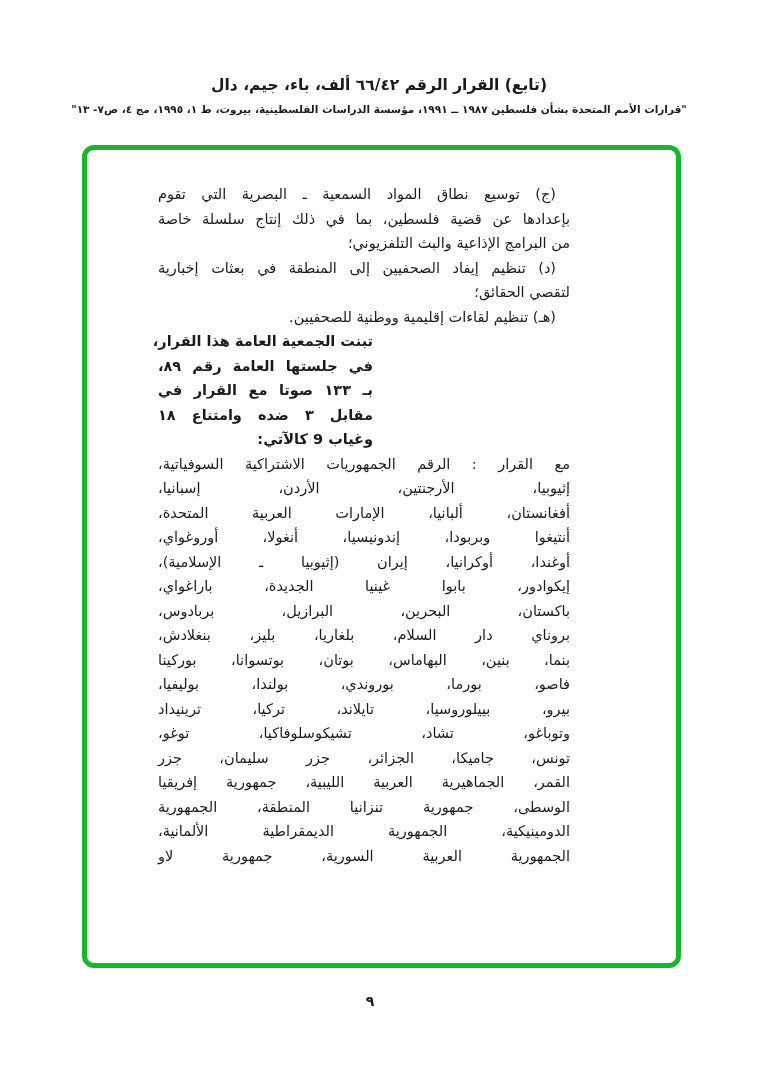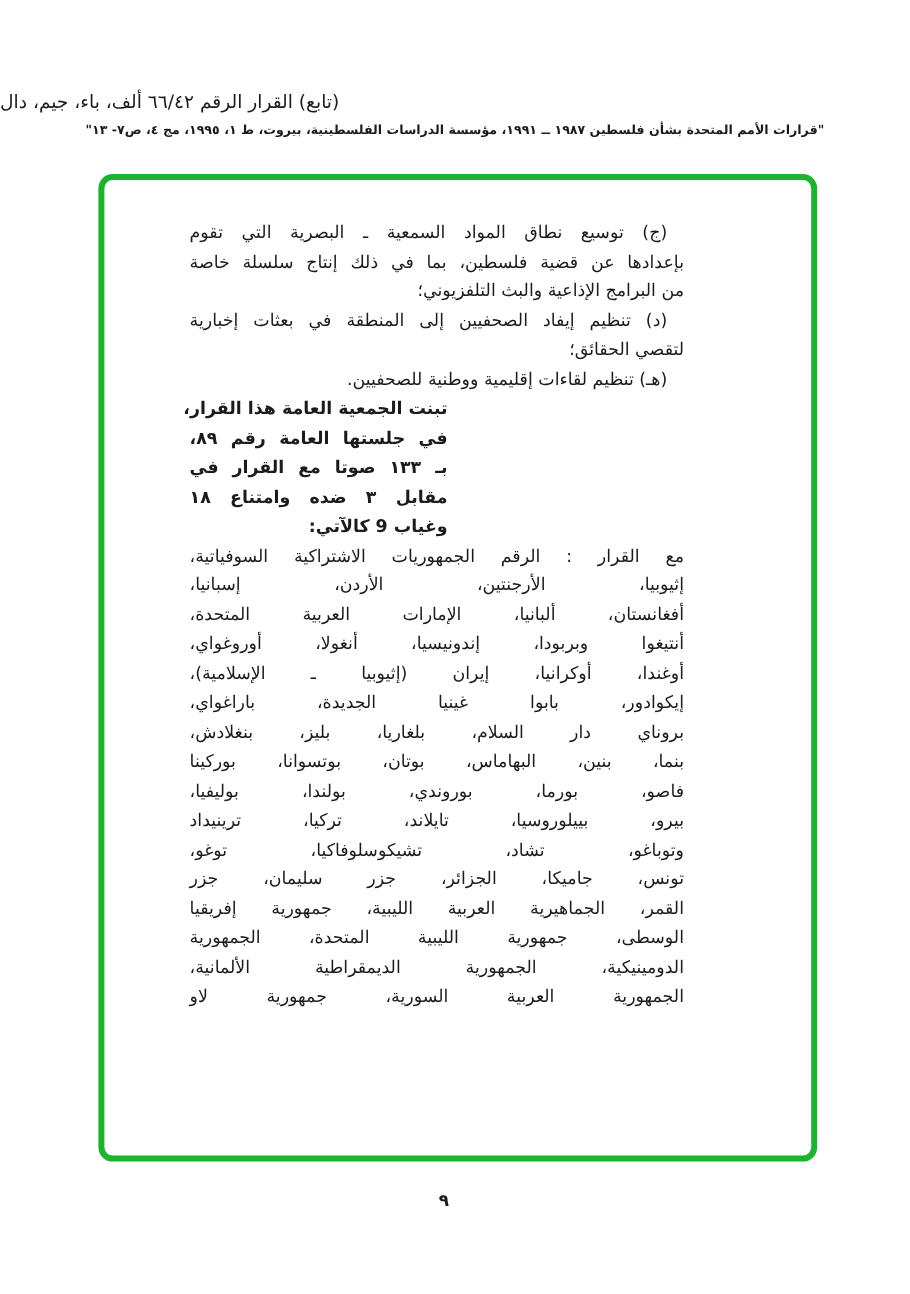--- a/index.html
+++ b/index.html
@@ -9,23 +9,23 @@
     width:758px; height:1078px;
     background:#ffffff;
     font-family:"DejaVu Sans", sans-serif;
     color:#1b1b1b;
     overflow:hidden;
     direction:rtl;
   }
   .title {
     position:absolute;
     top:76px; left:0; right:0;
-    text-align:left;
+    text-align:center;
     font-size:15.5px;
-    font-weight:normal;
+    font-weight:bold;
     direction:rtl;
   }
   .subtitle {
     position:absolute;
     top:103px; left:0; right:0;
     text-align:center;
     font-size:10.5px;
     font-weight:bold;
     direction:rtl;
   }
@@ -94,27 +94,28 @@
       <div class="line n j">في جلستها العامة رقم ٨٩،</div>
       <div class="line n j">بـ ١٣٣ صوتا مع القرار في</div>
       <div class="line n j">مقابل ٣ ضده وامتناع ١٨</div>
       <div class="line n r">وغياب 9 كالآتي:</div>
       <div class="line j">مع القرار : الرقم الجمهوريات الاشتراكية السوفياتية،</div>
       <div class="line j">إثيوبيا، الأرجنتين، الأردن، إسبانيا،</div>
       <div class="line j">أفغانستان، ألبانيا، الإمارات العربية المتحدة،</div>
       <div class="line j">أنتيغوا وبربودا، إندونيسيا، أنغولا، أوروغواي،</div>
       <div class="line j">أوغندا، أوكرانيا، إيران (إثيوبيا ـ الإسلامية)،</div>
       <div class="line j">إيكوادور، بابوا غينيا الجديدة، باراغواي،</div>
+      <div class="line j">باكستان، البحرين، البرازيل، بربادوس،</div>
       <div class="line j">بروناي دار السلام، بلغاريا، بليز، بنغلادش،</div>
       <div class="line j">بنما، بنين، البهاماس، بوتان، بوتسوانا، بوركينا</div>
       <div class="line j">فاصو، بورما، بوروندي، بولندا، بوليفيا،</div>
       <div class="line j">بيرو، بييلوروسيا، تايلاند، تركيا، ترينيداد</div>
       <div class="line j">وتوباغو، تشاد، تشيكوسلوفاكيا، توغو،</div>
       <div class="line j">تونس، جاميكا، الجزائر، جزر سليمان، جزر</div>
       <div class="line j">القمر، الجماهيرية العربية الليبية، جمهورية إفريقيا</div>
-      <div class="line j">الوسطى، جمهورية الليبية المتحدة، الجمهورية</div>
+      <div class="line j">الوسطى، جمهورية تنزانيا المنطقة، الجمهورية</div>
       <div class="line j">الدومينيكية، الجمهورية الديمقراطية الألمانية،</div>
       <div class="line j">الجمهورية العربية السورية، جمهورية لاو</div>
     </div>
 
   <div class="pagenum">٩</div>
 
 </div>
 
 </body></html>

